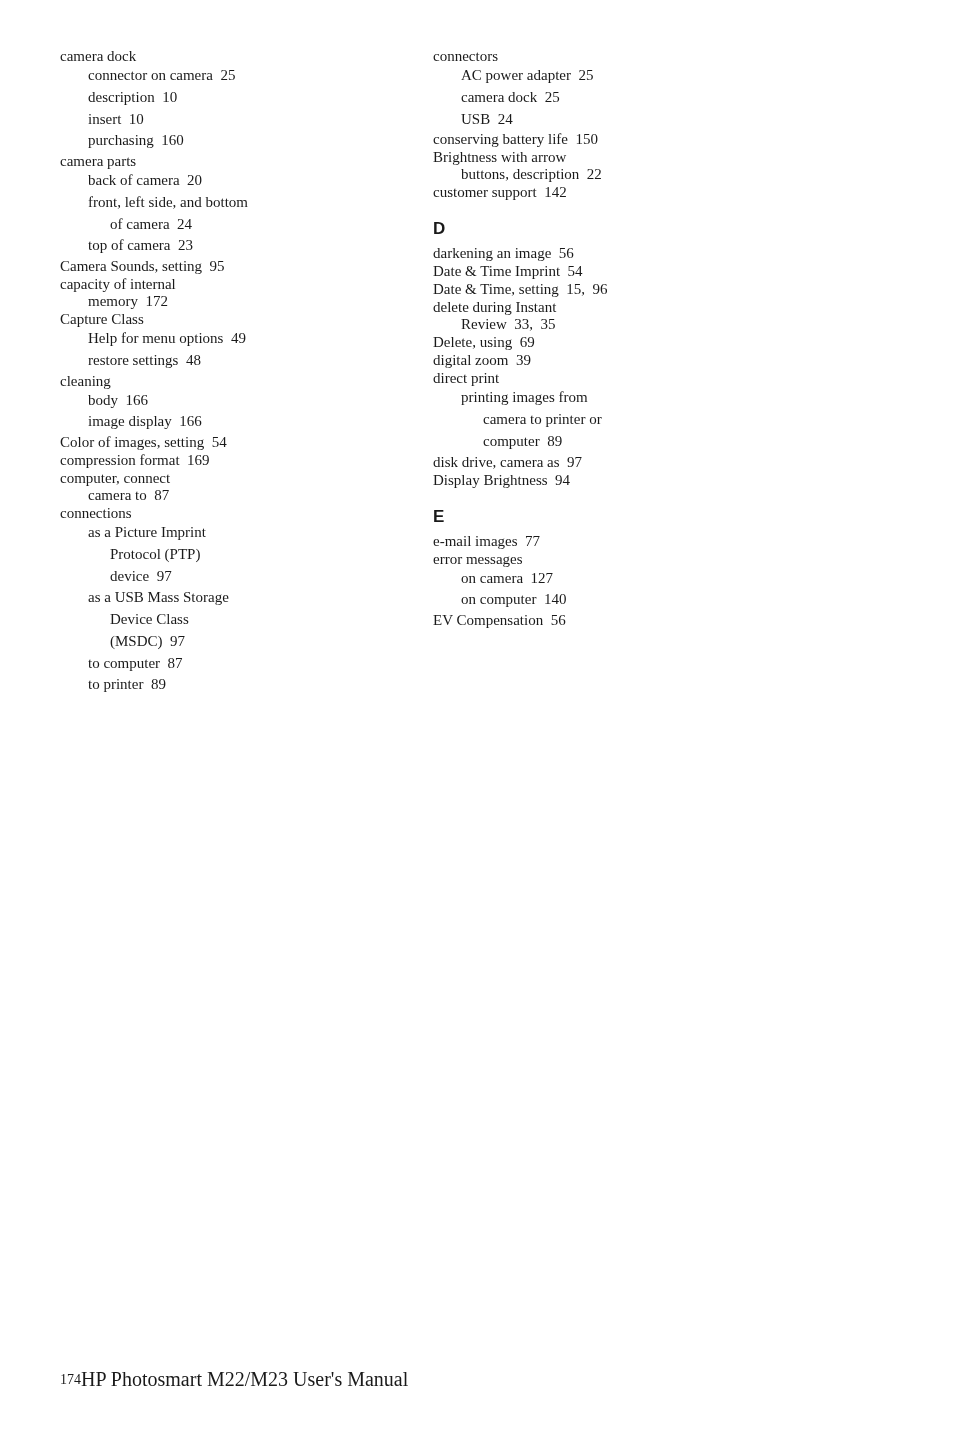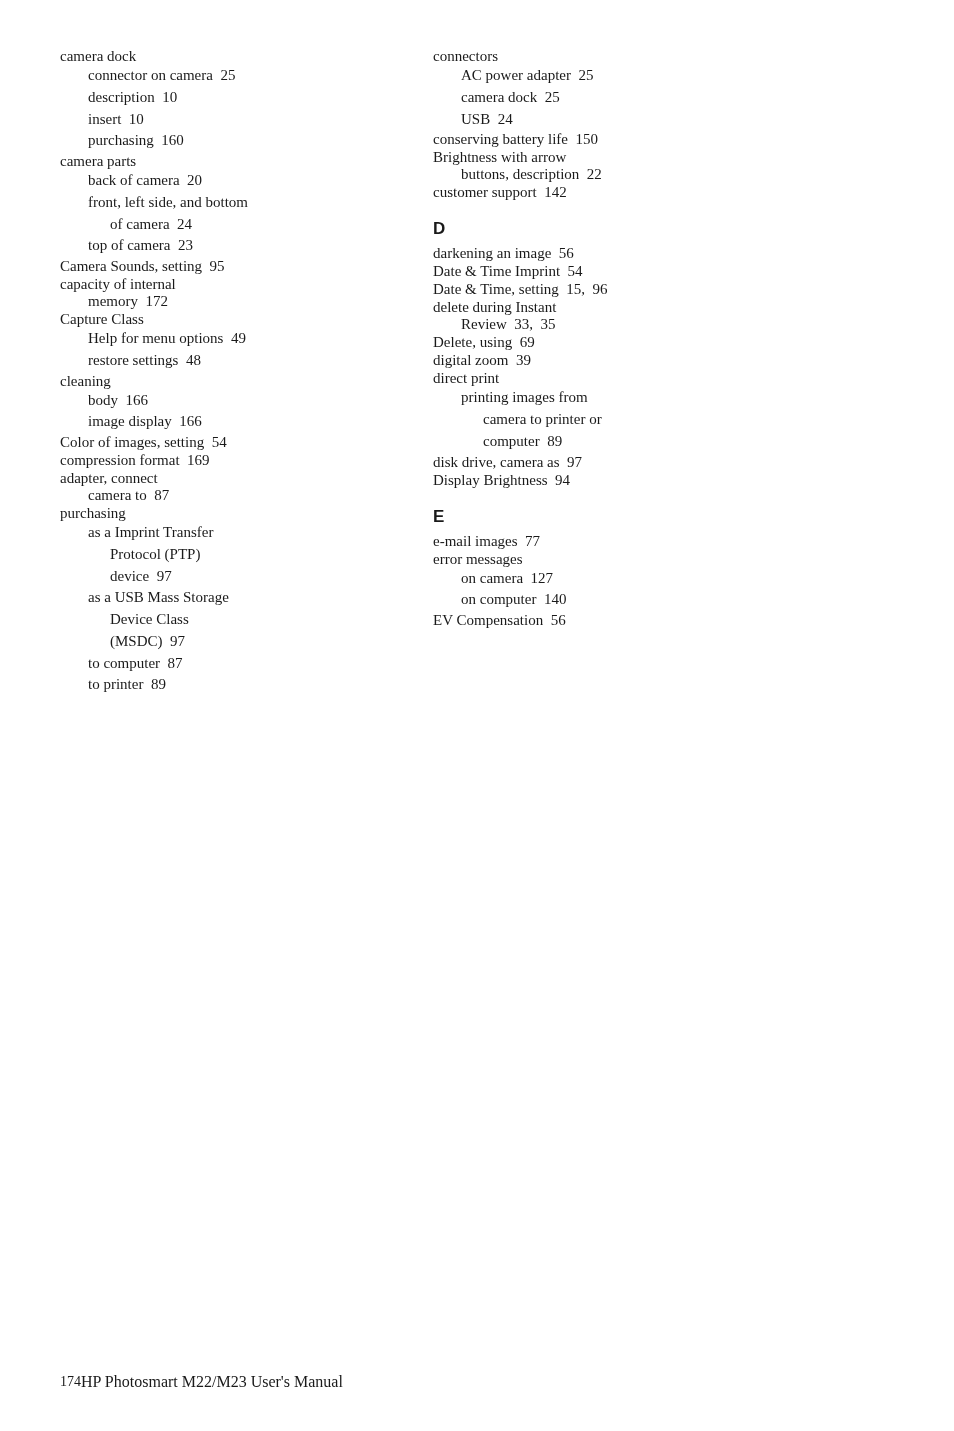--- a/index.html
+++ b/index.html
@@ -87,21 +87,21 @@
       align-items: center;
     }
 
     .footer-page {
       font-family: Georgia, serif;
       font-size: 14px;
     }
 
     .footer-title {
       font-family: Georgia, serif;
-      font-size: 16px;
+      font-size: 20px;
     }
 
     .indent1 { padding-left: 28px; }
 
     .block {
       margin-bottom: 1px;
     }
   </style>
 </head>
 <body>
@@ -193,33 +193,33 @@
       </div>
 
       <div class="block">
         <div class="entry-main">
           <span class="entry-title">compression format&nbsp;&nbsp;169</span>
         </div>
       </div>
 
       <div class="block">
         <div class="entry-main">
-          <span class="entry-title">adapter, connect</span>
+          <span class="entry-title">computer, connect</span>
         </div>
         <div class="indent1">
           <span>camera to&nbsp;&nbsp;87</span>
         </div>
       </div>
 
       <div class="block">
         <div class="entry-main">
-          <span class="entry-title">purchasing</span>
-        </div>
-        <div class="entry-sub">
-          <span>as a Imprint Transfer</span>
+          <span class="entry-title">connections</span>
+        </div>
+        <div class="entry-sub">
+          <span>as a Picture Imprint</span>
         </div>
         <div class="entry-sub2">
           <span>Protocol (PTP)</span>
         </div>
         <div class="entry-sub2">
           <span>device&nbsp;&nbsp;97</span>
         </div>
         <div class="entry-sub">
           <span>as a USB Mass Storage</span>
         </div>

